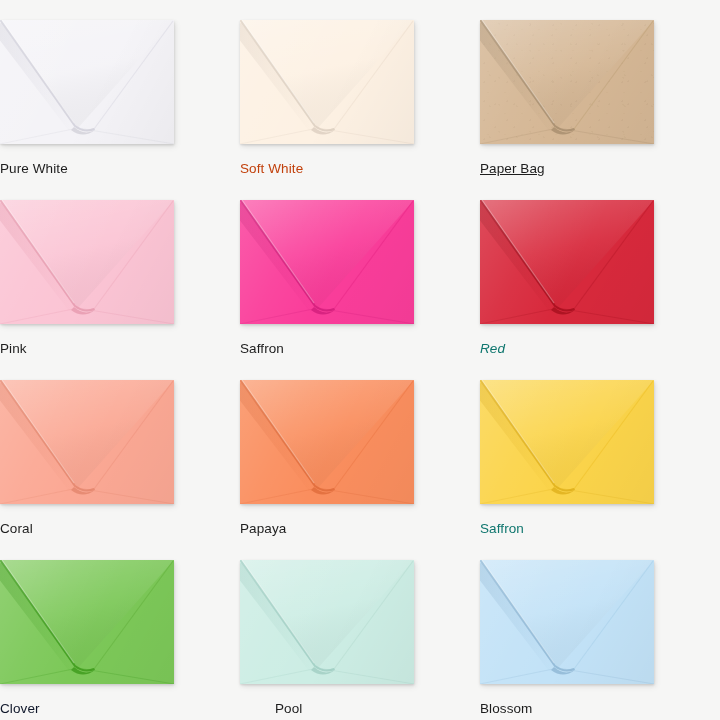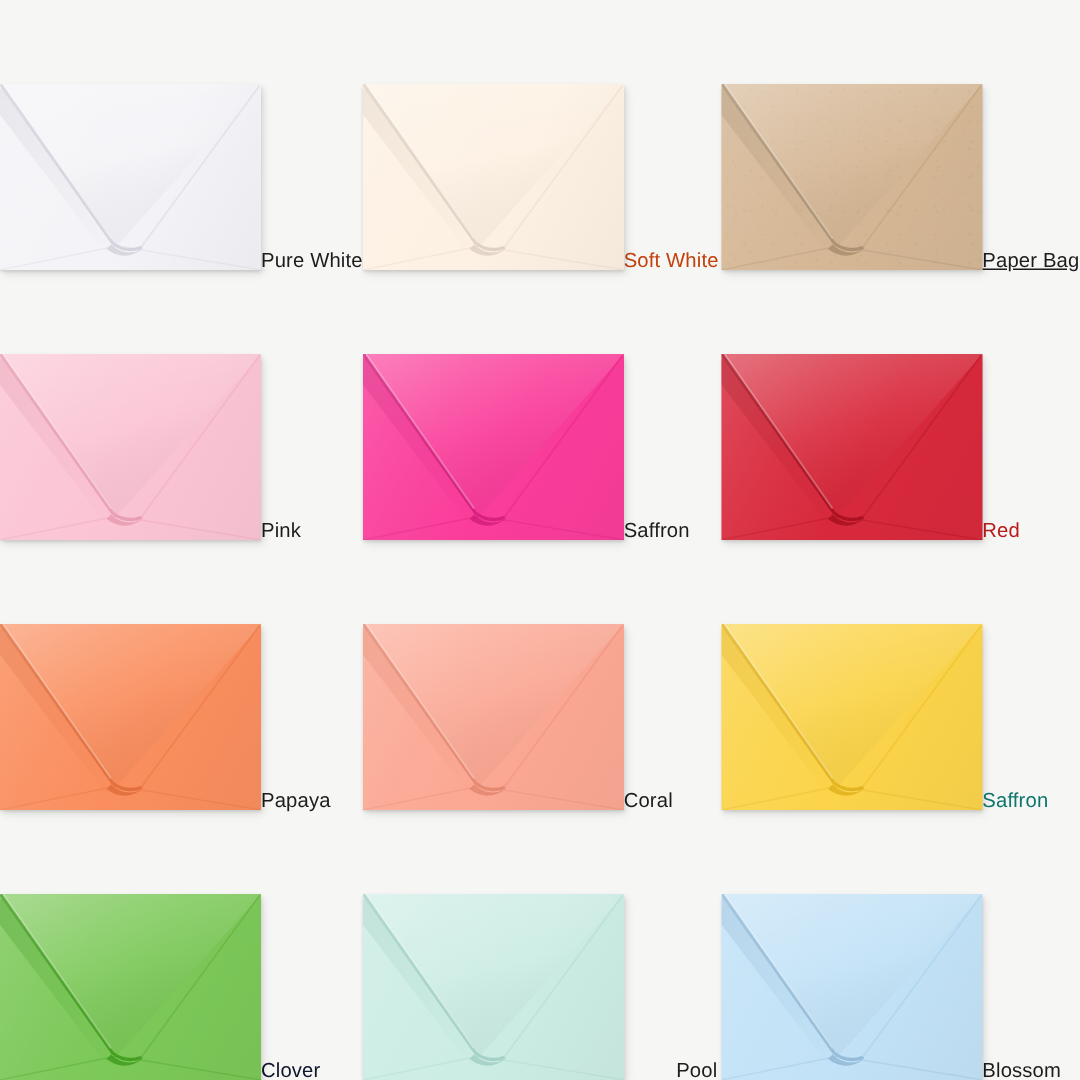--- a/index.html
+++ b/index.html
@@ -22,22 +22,22 @@
     height: 720px;
     display: grid;
     grid-template-columns: repeat(3, 1fr);
     grid-template-rows: repeat(4, 1fr);
     background: #f6f6f5;
   }
 
   .swatch-cell {
     position: relative;
     display: flex;
-    flex-direction: row;
-    align-items: flex-end;
+    flex-direction: column;
+    align-items: flex-start;
     justify-content: flex-start;
     padding-top: 20px;
   }
 
   
   .envelope-wrap {
     position: relative;
     width: 174px;
     height: 124px;
   }
@@ -283,21 +283,52 @@
             <path d="M 0 0 L 174 0 L 78 108 Z" fill="url(#flapgrad5)"></path>
             <path d="M 2 2 L 76 107 Q 85 112 95 110 L 95 117 Q 80 120 69 111 L -8 10 Z" fill="url(#shadegrad5)" opacity="0.55"></path>
             <path d="M 1 1 L 75 106 Q 84 113 94 109" stroke="#a8101f" stroke-opacity="0.9" stroke-width="2.1" stroke-linecap="round" fill="none"></path>
             <path d="M 2 0 L 74 103" stroke="#ffffff" stroke-opacity="0.30" stroke-width="1.2" fill="none"></path>
             <path d="M 173 1 L 94 109" stroke="#c61e30" stroke-opacity="0.85" stroke-width="1.1" fill="none"></path>
             <path d="M 74 107 Q 84 116 95 110 Q 83 119 71 110 Z" fill="#a8101f" opacity="0.85"></path>
           </svg>
           <div class="env-sheen"></div>
         </div>
       </div>
-      <div class="swatch-label" style="color: #b91c1c;">Red</div>
+      <div class="swatch-label" style="color: #0f766e; font-style: italic;">Red</div>
+    </div>
+    <div class="swatch-cell">
+      <div class="envelope-wrap">
+        <div class="envelope" style="background: rgb(251, 168, 148);">
+          <div class="env-texture"></div>
+          <svg class="env-flap-svg" viewBox="0 0 174 124" preserveAspectRatio="none">
+            <defs>
+              <linearGradient id="flapgrad6" x1="0" y1="0" x2="0.35" y2="1">
+                <stop offset="0%" stop-color="rgba(255,255,255,0.22)"></stop>
+                <stop offset="55%" stop-color="rgba(255,255,255,0.06)"></stop>
+                <stop offset="100%" stop-color="rgba(0,0,0,0.03)"></stop>
+              </linearGradient>
+              <linearGradient id="shadegrad6" x1="0" y1="0" x2="1" y2="0.25">
+                <stop offset="0%" stop-color="#e4876f" stop-opacity="0.95"></stop>
+                <stop offset="45%" stop-color="#e4876f" stop-opacity="0.45"></stop>
+                <stop offset="100%" stop-color="#e4876f" stop-opacity="0"></stop>
+              </linearGradient>
+            </defs>
+            <path d="M 0 124 L 78 108" stroke="#e4876f" stroke-opacity="0.30" stroke-width="0.9" fill="none"></path>
+            <path d="M 174 124 L 78 108" stroke="#e4876f" stroke-opacity="0.30" stroke-width="0.9" fill="none"></path>
+            <path d="M 0 0 L 174 0 L 78 108 Z" fill="url(#flapgrad6)"></path>
+            <path d="M 2 2 L 76 107 Q 85 112 95 110 L 95 117 Q 80 120 69 111 L -8 10 Z" fill="url(#shadegrad6)" opacity="0.55"></path>
+            <path d="M 1 1 L 75 106 Q 84 113 94 109" stroke="#e4876f" stroke-opacity="0.9" stroke-width="2.1" stroke-linecap="round" fill="none"></path>
+            <path d="M 2 0 L 74 103" stroke="#ffffff" stroke-opacity="0.30" stroke-width="1.2" fill="none"></path>
+            <path d="M 173 1 L 94 109" stroke="#f39a85" stroke-opacity="0.85" stroke-width="1.1" fill="none"></path>
+            <path d="M 74 107 Q 84 116 95 110 Q 83 119 71 110 Z" fill="#e4876f" opacity="0.85"></path>
+          </svg>
+          <div class="env-sheen"></div>
+        </div>
+      </div>
+      <div class="swatch-label" style="color: rgb(29, 29, 29);">Coral</div>
     </div>
     <div class="swatch-cell">
       <div class="envelope-wrap">
         <div class="envelope" style="background: rgb(250, 142, 94);">
           <div class="env-texture"></div>
           <svg class="env-flap-svg" viewBox="0 0 174 124" preserveAspectRatio="none">
             <defs>
               <linearGradient id="flapgrad7" x1="0" y1="0" x2="0.35" y2="1">
                 <stop offset="0%" stop-color="rgba(255,255,255,0.22)"></stop>
                 <stop offset="55%" stop-color="rgba(255,255,255,0.06)"></stop>
@@ -318,51 +349,20 @@
             <path d="M 173 1 L 94 109" stroke="#f17f4e" stroke-opacity="0.85" stroke-width="1.1" fill="none"></path>
             <path d="M 74 107 Q 84 116 95 110 Q 83 119 71 110 Z" fill="#e06d3c" opacity="0.85"></path>
           </svg>
           <div class="env-sheen"></div>
         </div>
       </div>
       <div class="swatch-label" style="color: rgb(29, 29, 29);">Papaya</div>
     </div>
     <div class="swatch-cell">
       <div class="envelope-wrap">
-        <div class="envelope" style="background: rgb(251, 168, 148);">
-          <div class="env-texture"></div>
-          <svg class="env-flap-svg" viewBox="0 0 174 124" preserveAspectRatio="none">
-            <defs>
-              <linearGradient id="flapgrad6" x1="0" y1="0" x2="0.35" y2="1">
-                <stop offset="0%" stop-color="rgba(255,255,255,0.22)"></stop>
-                <stop offset="55%" stop-color="rgba(255,255,255,0.06)"></stop>
-                <stop offset="100%" stop-color="rgba(0,0,0,0.03)"></stop>
-              </linearGradient>
-              <linearGradient id="shadegrad6" x1="0" y1="0" x2="1" y2="0.25">
-                <stop offset="0%" stop-color="#e4876f" stop-opacity="0.95"></stop>
-                <stop offset="45%" stop-color="#e4876f" stop-opacity="0.45"></stop>
-                <stop offset="100%" stop-color="#e4876f" stop-opacity="0"></stop>
-              </linearGradient>
-            </defs>
-            <path d="M 0 124 L 78 108" stroke="#e4876f" stroke-opacity="0.30" stroke-width="0.9" fill="none"></path>
-            <path d="M 174 124 L 78 108" stroke="#e4876f" stroke-opacity="0.30" stroke-width="0.9" fill="none"></path>
-            <path d="M 0 0 L 174 0 L 78 108 Z" fill="url(#flapgrad6)"></path>
-            <path d="M 2 2 L 76 107 Q 85 112 95 110 L 95 117 Q 80 120 69 111 L -8 10 Z" fill="url(#shadegrad6)" opacity="0.55"></path>
-            <path d="M 1 1 L 75 106 Q 84 113 94 109" stroke="#e4876f" stroke-opacity="0.9" stroke-width="2.1" stroke-linecap="round" fill="none"></path>
-            <path d="M 2 0 L 74 103" stroke="#ffffff" stroke-opacity="0.30" stroke-width="1.2" fill="none"></path>
-            <path d="M 173 1 L 94 109" stroke="#f39a85" stroke-opacity="0.85" stroke-width="1.1" fill="none"></path>
-            <path d="M 74 107 Q 84 116 95 110 Q 83 119 71 110 Z" fill="#e4876f" opacity="0.85"></path>
-          </svg>
-          <div class="env-sheen"></div>
-        </div>
-      </div>
-      <div class="swatch-label" style="color: rgb(29, 29, 29);">Coral</div>
-    </div>
-    <div class="swatch-cell">
-      <div class="envelope-wrap">
         <div class="envelope" style="background: rgb(251, 212, 74);">
           <div class="env-texture"></div>
           <svg class="env-flap-svg" viewBox="0 0 174 124" preserveAspectRatio="none">
             <defs>
               <linearGradient id="flapgrad8" x1="0" y1="0" x2="0.35" y2="1">
                 <stop offset="0%" stop-color="rgba(255,255,255,0.22)"></stop>
                 <stop offset="55%" stop-color="rgba(255,255,255,0.06)"></stop>
                 <stop offset="100%" stop-color="rgba(0,0,0,0.03)"></stop>
               </linearGradient>
               <linearGradient id="shadegrad8" x1="0" y1="0" x2="1" y2="0.25">

